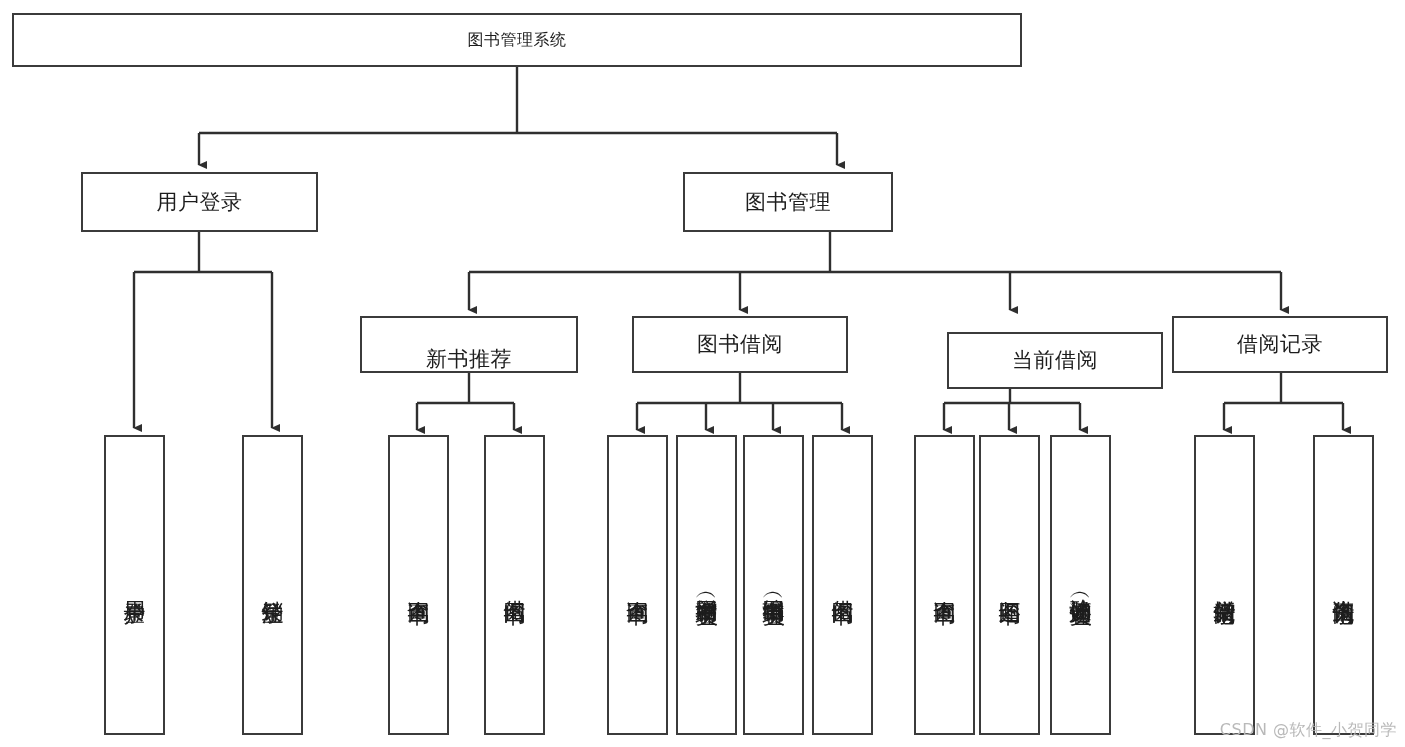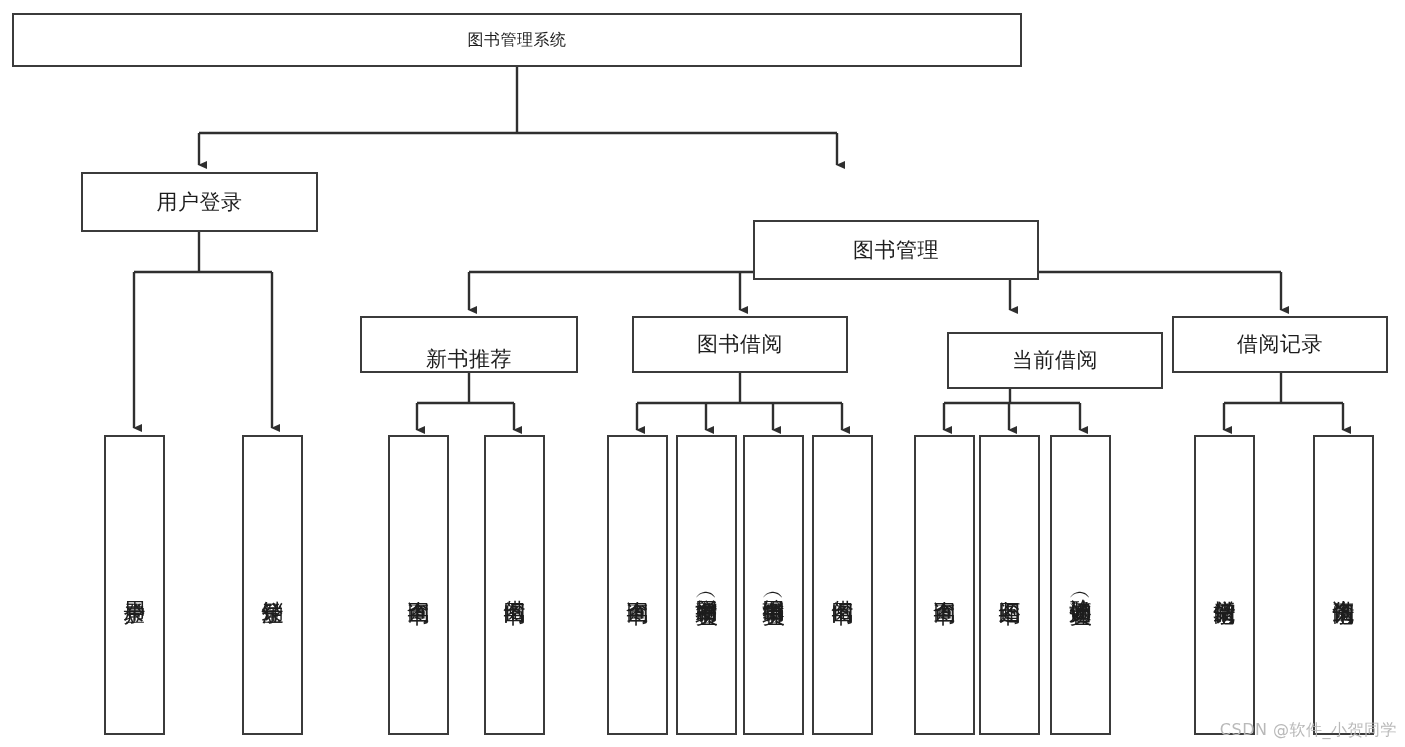--- a/index.html
+++ b/index.html
@@ -139,21 +139,21 @@
     </g>
   </svg>
 
   <div class="node root" style="left:12px; top:13px; width:1010px; height:54px;">
     <span class="node-label">图书管理系统</span>
   </div>
 
   <div class="node" style="left:81px; top:172px; width:237px; height:60px;">
     <span class="node-label">用户登录</span>
   </div>
-  <div class="node" style="left:753px; top:172px; width:286px; height:60px;margin-top:48px;">
+  <div class="node" style="left:683px; top:172px; width:210px; height:60px;">
     <span class="node-label">图书管理</span>
   </div>
 
   <div class="node" style="left:360px; top:316px; width:218px; height:57px;align-items:flex-end;">
     <span class="node-label">新书推荐</span>
   </div>
   <div class="node" style="left:632px; top:316px; width:216px; height:57px;">
     <span class="node-label">图书借阅</span>
   </div>
   <div class="node" style="left:902px; top:332px; width:216px; height:57px;margin-left:45px;">

